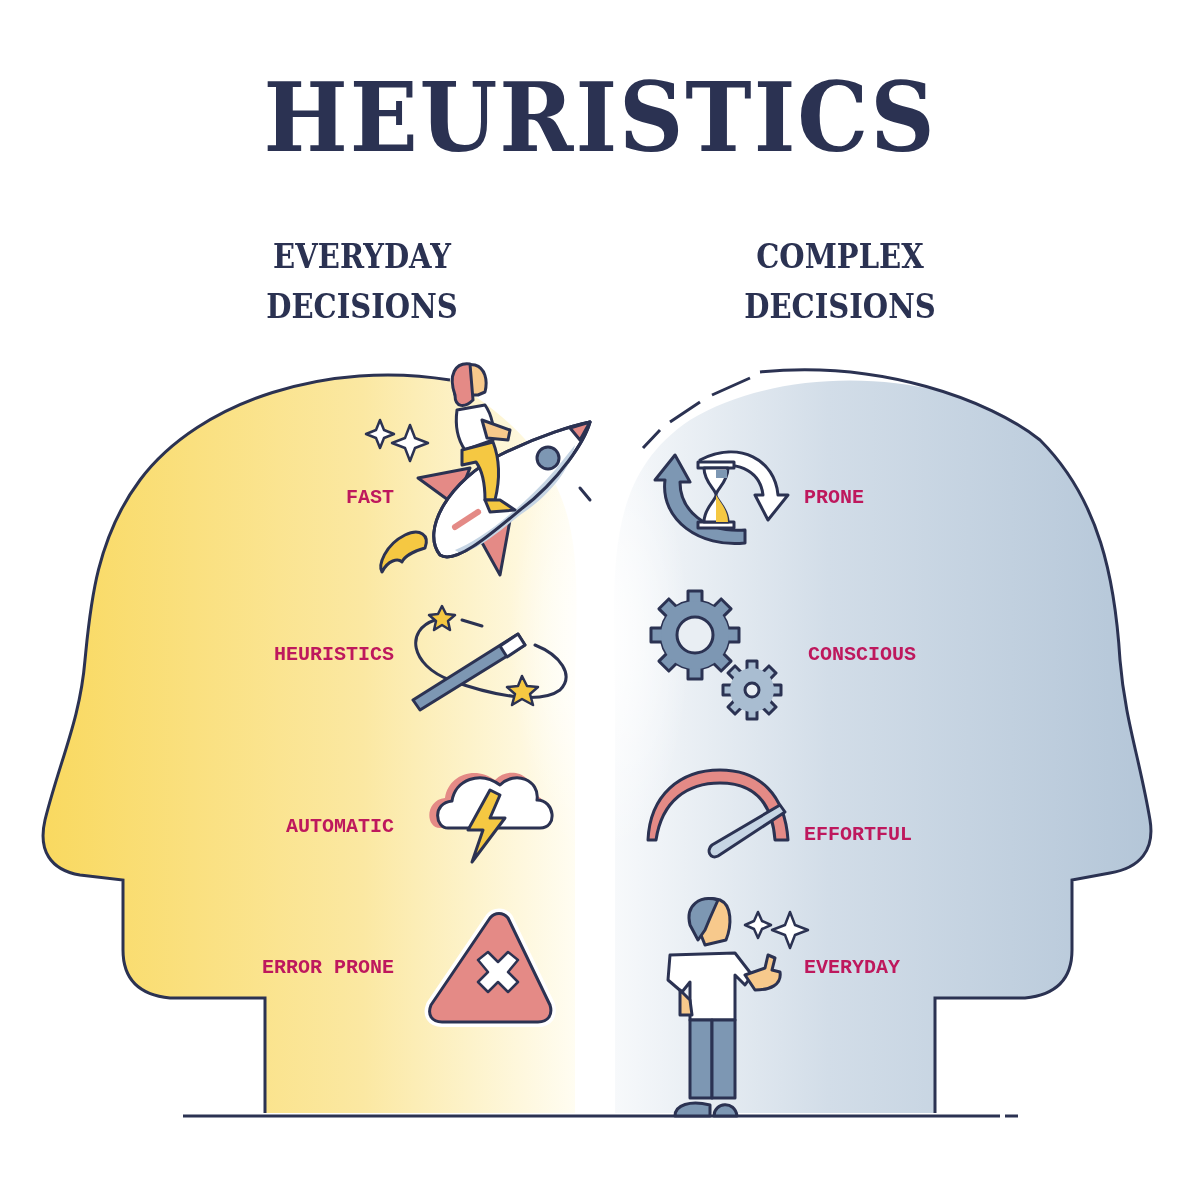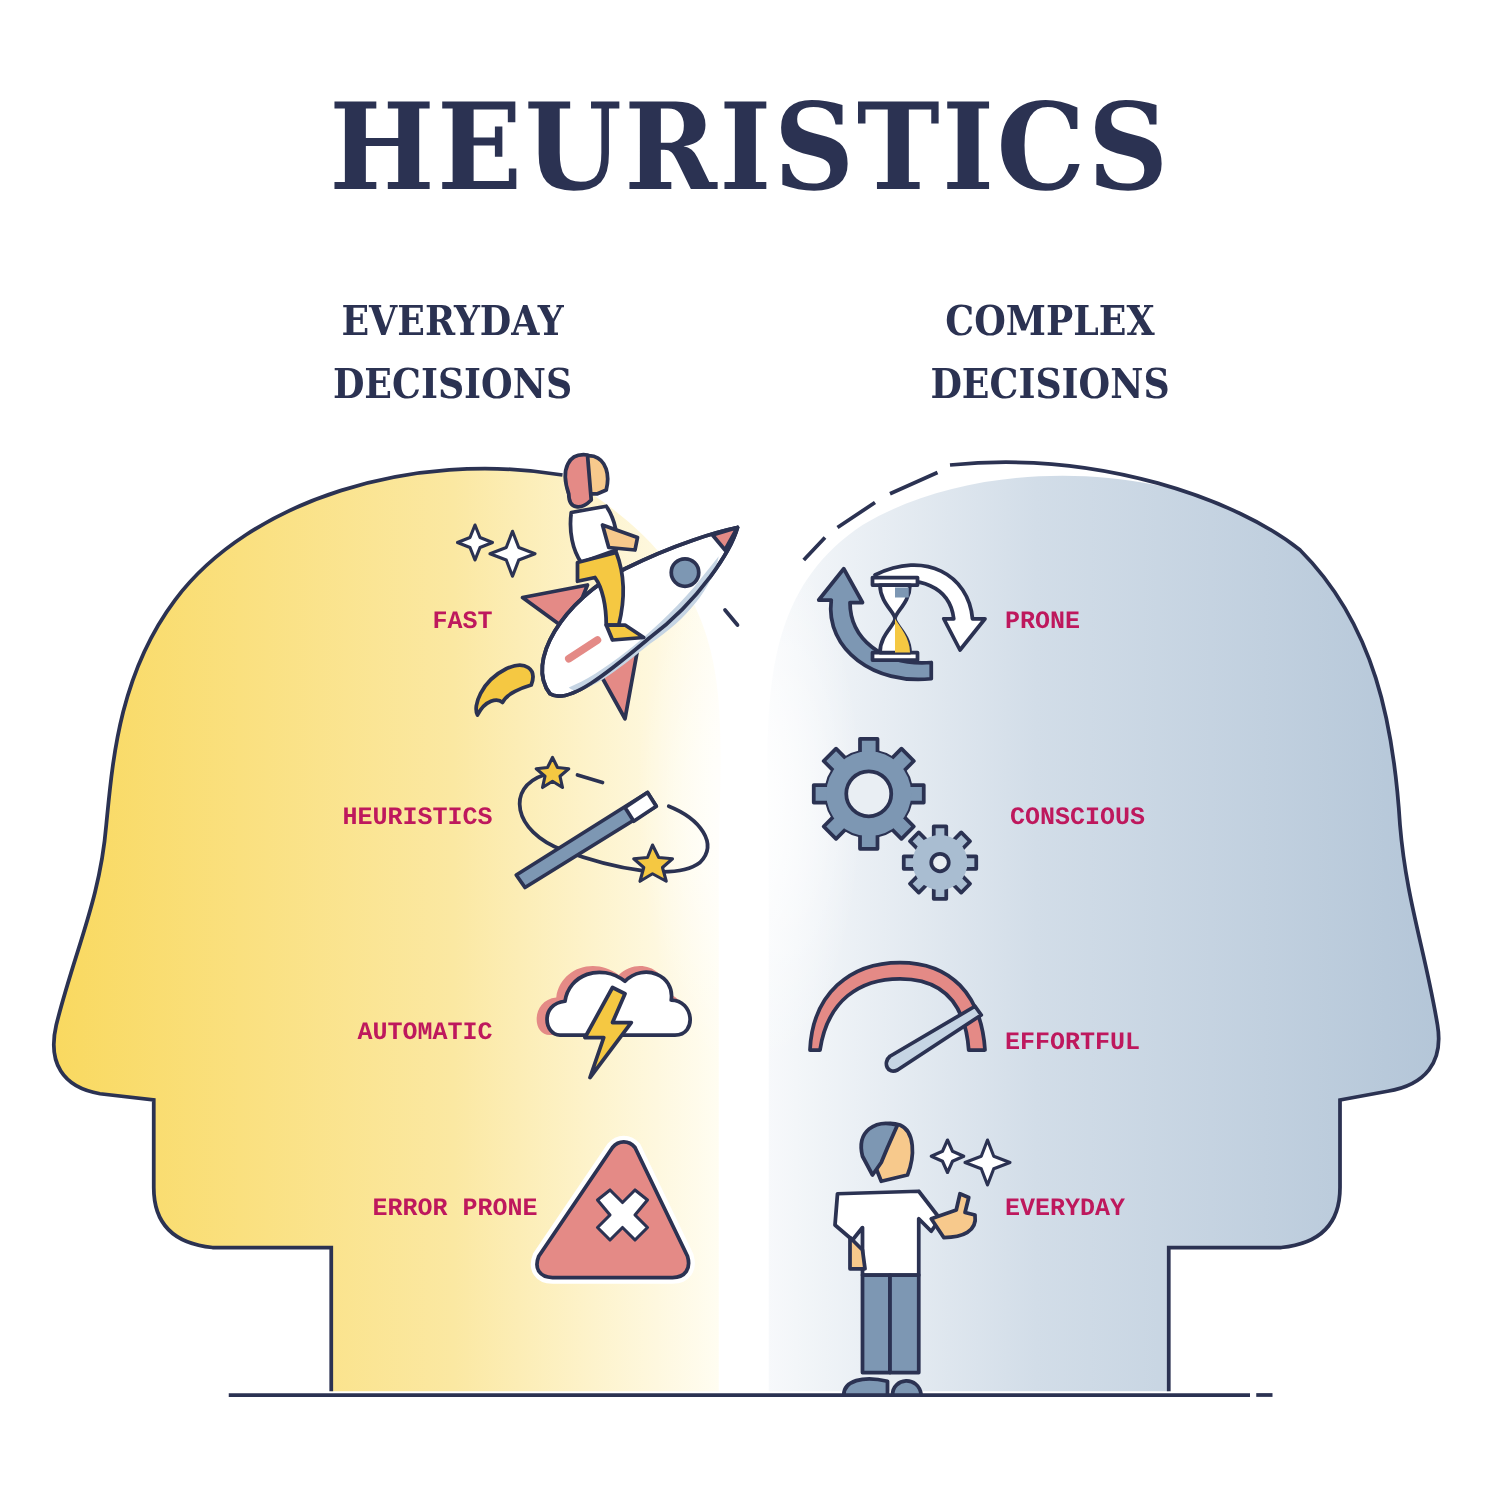--- a/index.html
+++ b/index.html
@@ -177,18 +177,18 @@
     <path d="M 690 1020 L 712 1020 L 712 1098 L 690 1098 Z" fill="#7d97b3"></path>
     <path d="M 712 1020 L 735 1020 L 735 1098 L 712 1098 Z" fill="#7d97b3"></path>
     <path d="M 675 1116 C 675 1105 690 1100 710 1105 L 710 1116 Z" fill="#7d97b3"></path>
     <path d="M 714 1116 C 714 1102 735 1100 737 1116 Z" fill="#7d97b3"></path>
   </g>
 </svg>
 
 <div class="label l" style="right:806px; top:482px;">FAST</div>
 <div class="label l" style="right:806px; top:639px;">HEURISTICS</div>
 <div class="label l" style="right:806px; top:795px;margin-top:16px;">AUTOMATIC</div>
-<div class="label l" style="right:770px; top:952px;">ERROR PRONE</div>
+<div class="label l" style="right:806px; top:952px;">ERROR PRONE</div>
 
 <div class="label r" style="left:804px; top:482px;">PRONE</div>
 <div class="label r" style="left:808px; top:639px;">CONSCIOUS</div>
 <div class="label r" style="left:804px; top:819px;">EFFORTFUL</div>
 <div class="label r" style="left:804px; top:952px;">EVERYDAY</div>
 
 </body></html>

